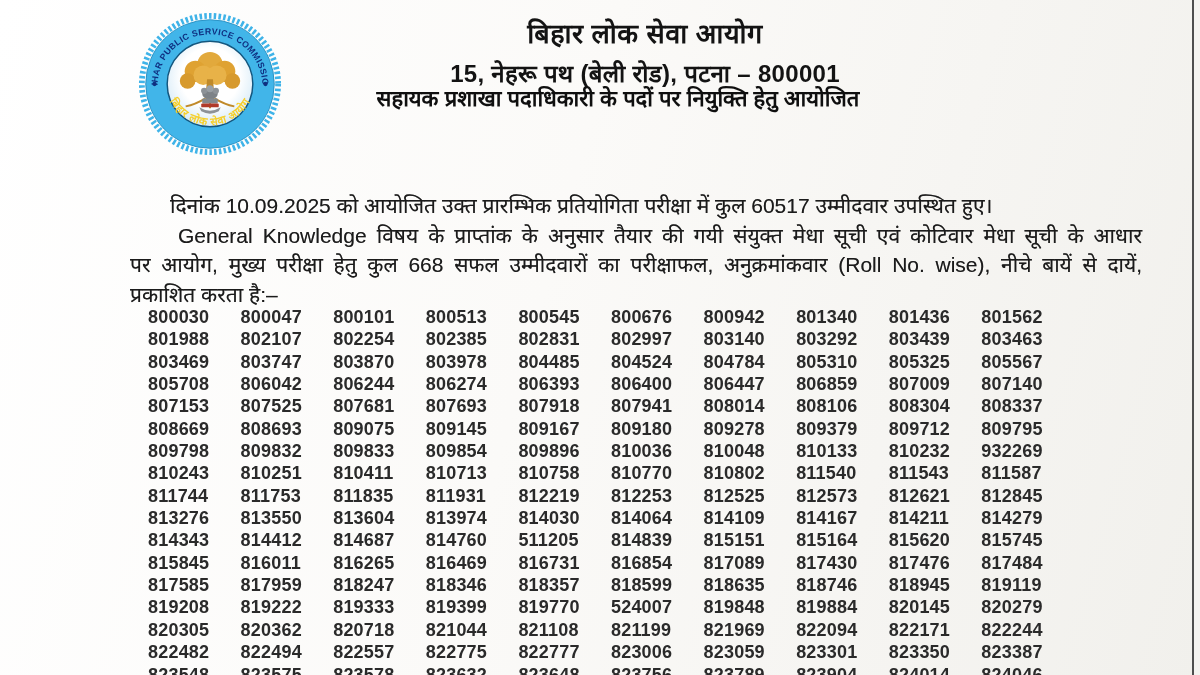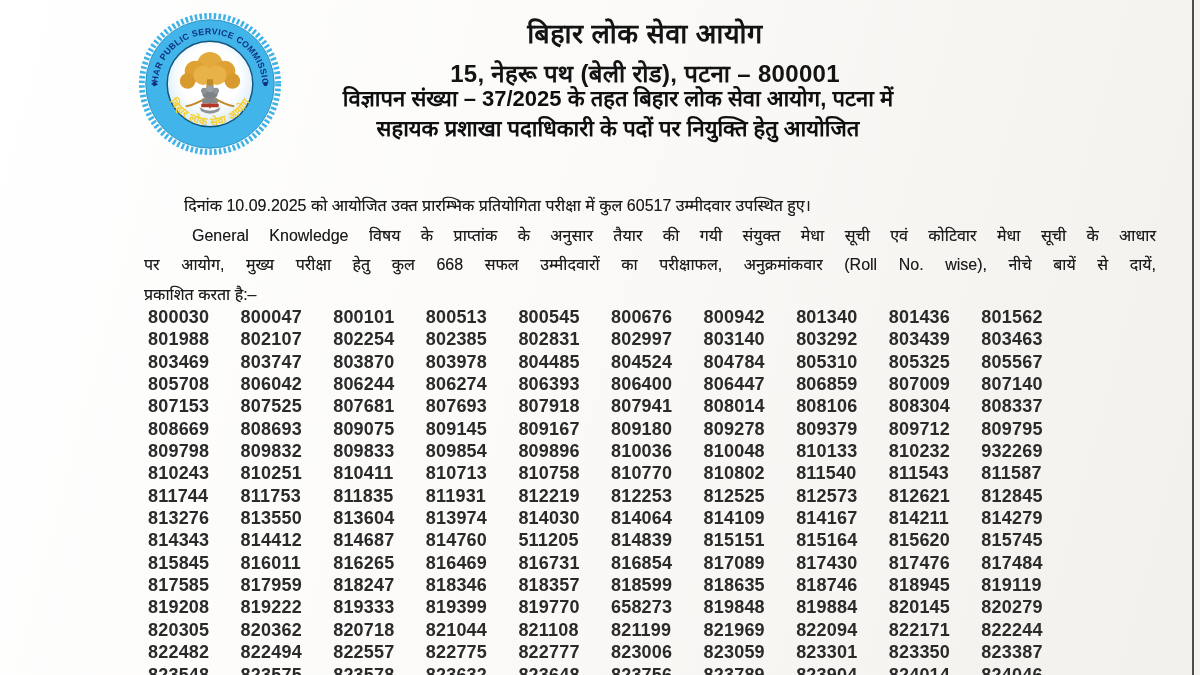--- a/index.html
+++ b/index.html
@@ -17,22 +17,22 @@
   .header-block{position:absolute;left:340px;top:14px;width:610px;text-align:center;color:#131313;}
   .org-name{font-size:27px;font-weight:700;letter-spacing:.5px;}
   .org-address{font-size:24px;font-weight:700;margin-top:5px;letter-spacing:.3px;}
 
   .title-block{
     position:absolute;left:127px;top:84px;width:982px;text-align:center;
     font-size:22px;font-weight:700;line-height:30px;color:#0f0f0f;
   }
 
   .para-block{
-    position:absolute;left:144px;top:191px;width:1012px;
-    font-size:16px;line-height:29.5px;color:#1b1b1b;
+    position:absolute;left:130px;top:191px;width:1012px;
+    font-size:21px;line-height:29.5px;color:#1b1b1b;
     text-shadow:0 0 .4px rgba(0,0,0,.45);
   }
   .para-line{white-space:nowrap;}
   .para-line.indent1{text-indent:40px;}
   .para-line.justify{text-align:justify;text-align-last:justify;white-space:normal;}
   .para-line.indent2{text-indent:48px;}
 
   .roll-grid{
     position:absolute;left:148px;top:306px;width:990px;height:369px;overflow:hidden;
     display:grid;grid-template-columns:repeat(10,92.6px);
@@ -88,21 +88,20 @@
     </g>
   </svg>
 </div>
 
 <div class="header-block">
   <div class="org-name">बिहार लोक सेवा आयोग</div>
   <div class="org-address">15, नेहरू पथ (बेली रोड), पटना – 800001</div>
 </div>
 
 <div class="title-block">
-  <div>विज्ञापन संख्या – 37/2025 के तहत बिहार लोक सेवा आयोग, पटना में</div>
   <div>सहायक प्रशाखा पदाधिकारी के पदों पर नियुक्ति हेतु आयोजित</div>
 </div>
 
 <div class="para-block">
   <div class="para-line indent1">दिनांक 10.09.2025 को आयोजित उक्त प्रारम्भिक प्रतियोगिता परीक्षा में कुल 60517 उम्मीदवार उपस्थित हुए।</div>
   <div class="para-line justify indent2">General Knowledge विषय के प्राप्तांक के अनुसार तैयार की गयी संयुक्त मेधा सूची एवं कोटिवार मेधा सूची के आधार</div>
   <div class="para-line justify">पर आयोग, मुख्य परीक्षा हेतु कुल 668 सफल उम्मीदवारों का परीक्षाफल, अनुक्रमांकवार (Roll No. wise), नीचे बायें से दायें,</div>
   <div class="para-line">प्रकाशित करता है:–</div>
 </div>
 
@@ -235,21 +234,21 @@
     <div class="roll-cell">818599</div>
     <div class="roll-cell">818635</div>
     <div class="roll-cell">818746</div>
     <div class="roll-cell">818945</div>
     <div class="roll-cell">819119</div>
     <div class="roll-cell">819208</div>
     <div class="roll-cell">819222</div>
     <div class="roll-cell">819333</div>
     <div class="roll-cell">819399</div>
     <div class="roll-cell">819770</div>
-    <div class="roll-cell">658273</div>
+    <div class="roll-cell">524007</div>
     <div class="roll-cell">819848</div>
     <div class="roll-cell">819884</div>
     <div class="roll-cell">820145</div>
     <div class="roll-cell">820279</div>
     <div class="roll-cell">820305</div>
     <div class="roll-cell">820362</div>
     <div class="roll-cell">820718</div>
     <div class="roll-cell">821044</div>
     <div class="roll-cell">821108</div>
     <div class="roll-cell">821199</div>

